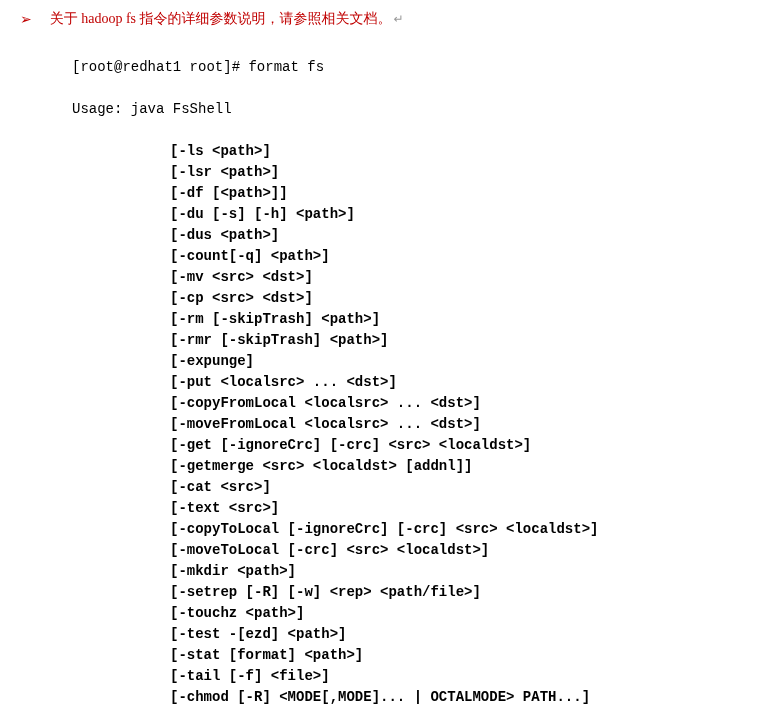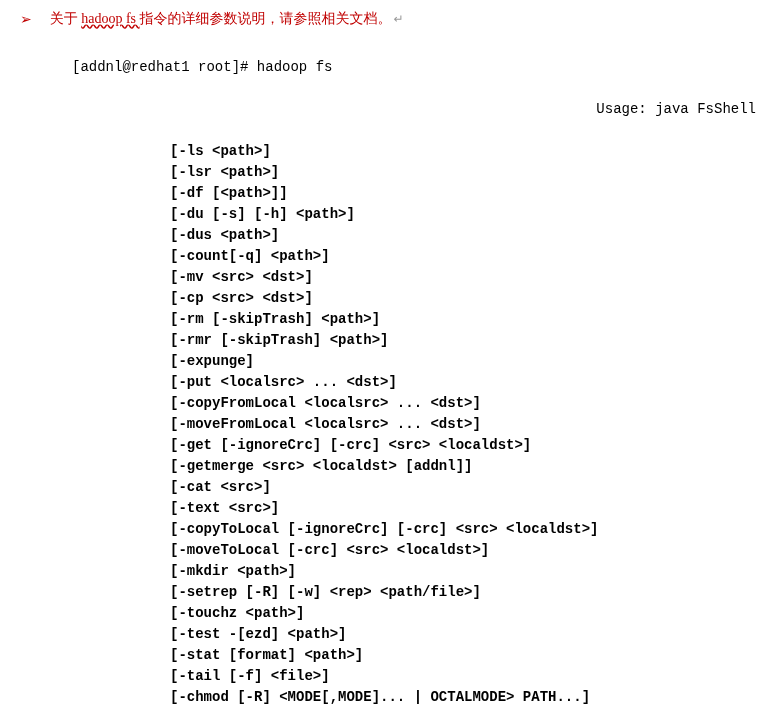--- a/index.html
+++ b/index.html
@@ -26,21 +26,20 @@
       margin-right: 18px;
       font-size: 14px;
       flex-shrink: 0;
     }
     .note-text {
       color: #c00000;
       text-align: right;
     }
     .hadoop-cmd {
       color: #c00000;
-      text-decoration: underline;
       text-decoration-style: wavy;
       text-decoration-color: #c00000;
     }
     .return-mark {
       color: #999;
       font-size: 12px;
       margin-left: 2px;
     }
     .terminal-block {
       font-family: "Courier New", Courier, monospace;
@@ -48,34 +47,33 @@
       line-height: 1.5;
       color: #000;
       white-space: pre;
       margin-left: 52px;
     }
     .prompt-line {
       margin-bottom: 0;
     }
     .usage-line {
       margin-bottom: 0;
-      text-align: right;
     }
     .opt-line {
       padding-left: 98px;
       font-weight: bold;
     }
   </style>
 </head>
 <body>
 
 <div class="note-line">
   <span class="bullet">➢</span>
   <span>
     <span class="note-text">关于 </span><span class="hadoop-cmd">hadoop fs </span><span class="note-text">指令的详细参数说明，请参照相关文档。</span><span class="return-mark">↵</span>
   </span>
 </div>
 
 <div class="terminal-block">
-<div class="prompt-line">[addnl@redhat1 root]# hadoop fs</div>
+<div class="prompt-line">[root@redhat1 root]# format fs</div>
 <div class="usage-line">Usage: java FsShell</div>
 <div id="options-container"><div class="opt-line">[-ls &lt;path&gt;]</div><div class="opt-line">[-lsr &lt;path&gt;]</div><div class="opt-line">[-df [&lt;path&gt;]]</div><div class="opt-line">[-du [-s] [-h] &lt;path&gt;]</div><div class="opt-line">[-dus &lt;path&gt;]</div><div class="opt-line">[-count[-q] &lt;path&gt;]</div><div class="opt-line">[-mv &lt;src&gt; &lt;dst&gt;]</div><div class="opt-line">[-cp &lt;src&gt; &lt;dst&gt;]</div><div class="opt-line">[-rm [-skipTrash] &lt;path&gt;]</div><div class="opt-line">[-rmr [-skipTrash] &lt;path&gt;]</div><div class="opt-line">[-expunge]</div><div class="opt-line">[-put &lt;localsrc&gt; ... &lt;dst&gt;]</div><div class="opt-line">[-copyFromLocal &lt;localsrc&gt; ... &lt;dst&gt;]</div><div class="opt-line">[-moveFromLocal &lt;localsrc&gt; ... &lt;dst&gt;]</div><div class="opt-line">[-get [-ignoreCrc] [-crc] &lt;src&gt; &lt;localdst&gt;]</div><div class="opt-line">[-getmerge &lt;src&gt; &lt;localdst&gt; [addnl]]</div><div class="opt-line">[-cat &lt;src&gt;]</div><div class="opt-line">[-text &lt;src&gt;]</div><div class="opt-line">[-copyToLocal [-ignoreCrc] [-crc] &lt;src&gt; &lt;localdst&gt;]</div><div class="opt-line">[-moveToLocal [-crc] &lt;src&gt; &lt;localdst&gt;]</div><div class="opt-line">[-mkdir &lt;path&gt;]</div><div class="opt-line">[-setrep [-R] [-w] &lt;rep&gt; &lt;path/file&gt;]</div><div class="opt-line">[-touchz &lt;path&gt;]</div><div class="opt-line">[-test -[ezd] &lt;path&gt;]</div><div class="opt-line">[-stat [format] &lt;path&gt;]</div><div class="opt-line">[-tail [-f] &lt;file&gt;]</div><div class="opt-line">[-chmod [-R] &lt;MODE[,MODE]... | OCTALMODE&gt; PATH...]</div></div>
 </div>
 
 </body></html>

